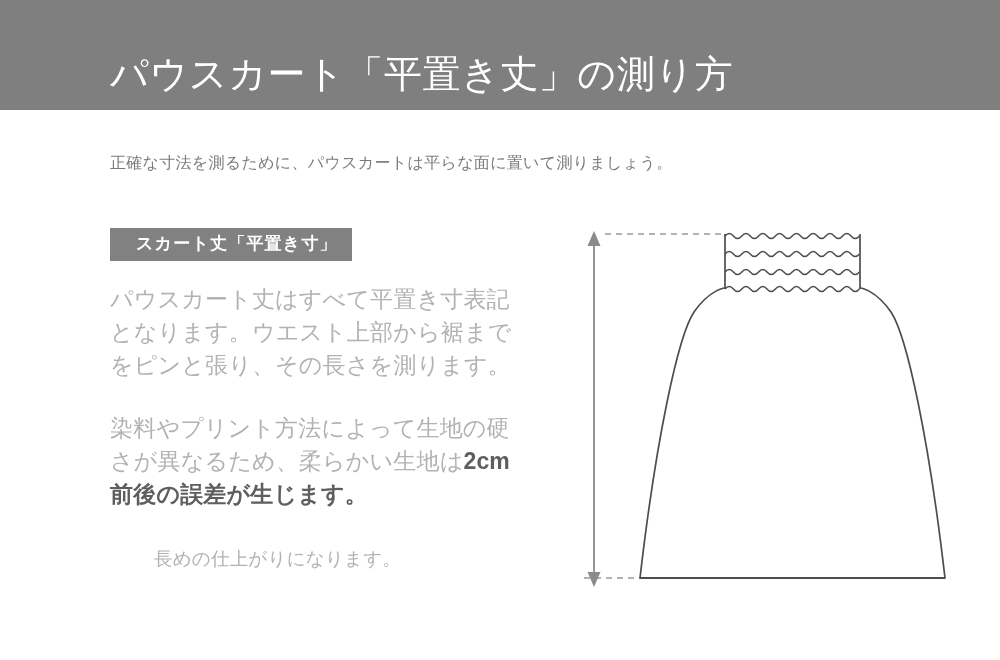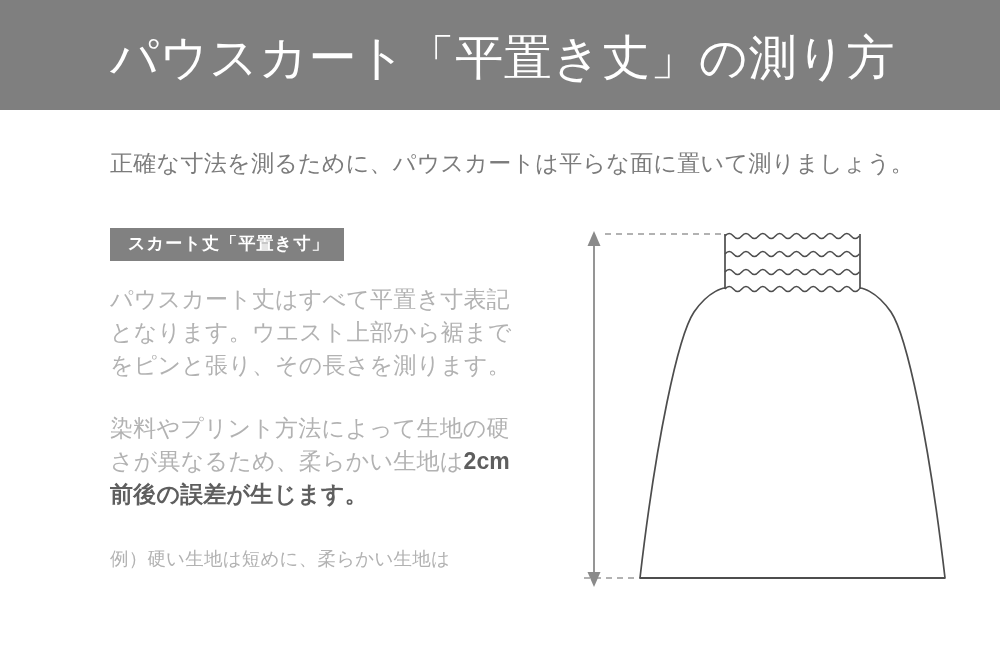--- a/index.html
+++ b/index.html
@@ -25,35 +25,35 @@
     left: 0;
     top: 0;
     width: 1000px;
     height: 110px;
     background: #7f7f7f;
   }
 
   #page-title {
     position: absolute;
     left: 110px;
-    top: 33px;
-    font-size: 48px;
+    top: 49px;
+    font-size: 38px;
     line-height: 50px;
     letter-spacing: 0.5px;
     color: #ffffff;
     font-weight: 400;
     white-space: nowrap;
   }
 
   
   #intro-text {
     position: absolute;
     left: 110px;
     top: 148px;
-    font-size: 23px;
+    font-size: 16px;
     line-height: 30px;
     color: #7b7b7b;
     letter-spacing: 0.3px;
     white-space: nowrap;
   }
 
   
   #left-column {
     position: absolute;
     left: 110px;
@@ -61,21 +61,21 @@
     width: 420px;
   }
 
   #section-badge {
     display: inline-block;
     background: #818181;
     color: #ffffff;
     font-size: 17px;
     font-weight: 700;
     letter-spacing: 1.2px;
-    padding: 6px 14px 7px 18px;
+    padding: 6px 14px 7px 26px;
     line-height: 20px;
     white-space: nowrap;
   }
 
   .body-paragraph {
     margin-top: 22px;
     font-size: 23px;
     line-height: 33px;
     color: #b2b2b2;
     letter-spacing: 0.2px;
@@ -129,21 +129,21 @@
 
   <div id="left-column">
 
     <div id="section-badge">スカート丈「平置き寸」</div>
 
     <p class="body-paragraph first">パウスカート丈はすべて平置き寸表記となります。ウエスト上部から裾までをピンと張り、その長さを測ります。</p>
 
     <p class="body-paragraph second"><span>染料やプリント方法によって生地の硬さが異なるため、柔らかい生地は</span><strong>2cm前後の誤差が生じます。</strong></p>
 
     <p id="example-paragraph">
-        <span class="hanging"><span>例）</span><span class="cont">硬い生地は短めに、柔らかい生地は</span></span>
+        <span class="hanging"><span class="cont" style="padding-left:44px">長めの仕上がりになります。</span></span>
       </p>
   </div>
 
   <div id="diagram">
     <svg width="430" height="400" viewBox="0 0 430 400">
 
       <line x1="45" y1="24" x2="166" y2="24" stroke="#999999" stroke-width="1.4" stroke-dasharray="6 5"></line>
 
       <line x1="24" y1="368" x2="258" y2="368" stroke="#999999" stroke-width="1.4" stroke-dasharray="6 5"></line>
 

